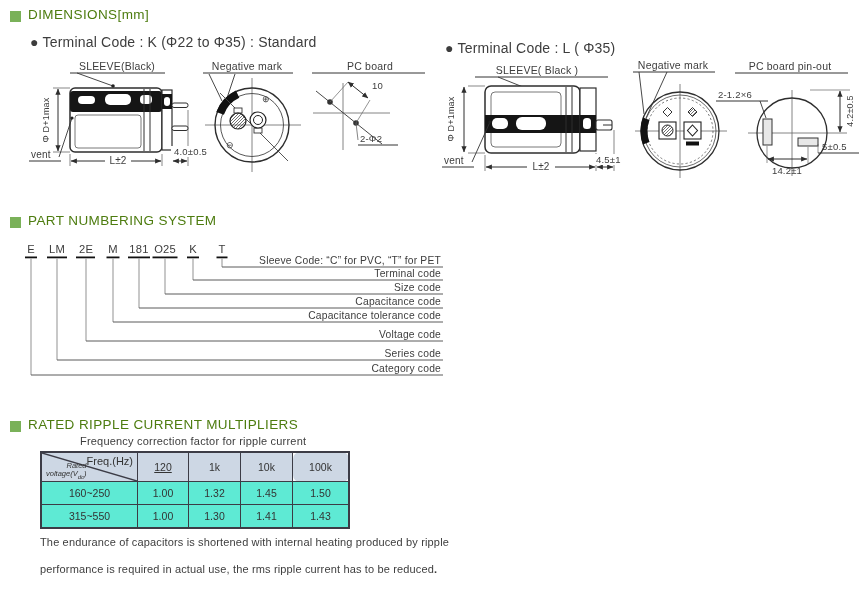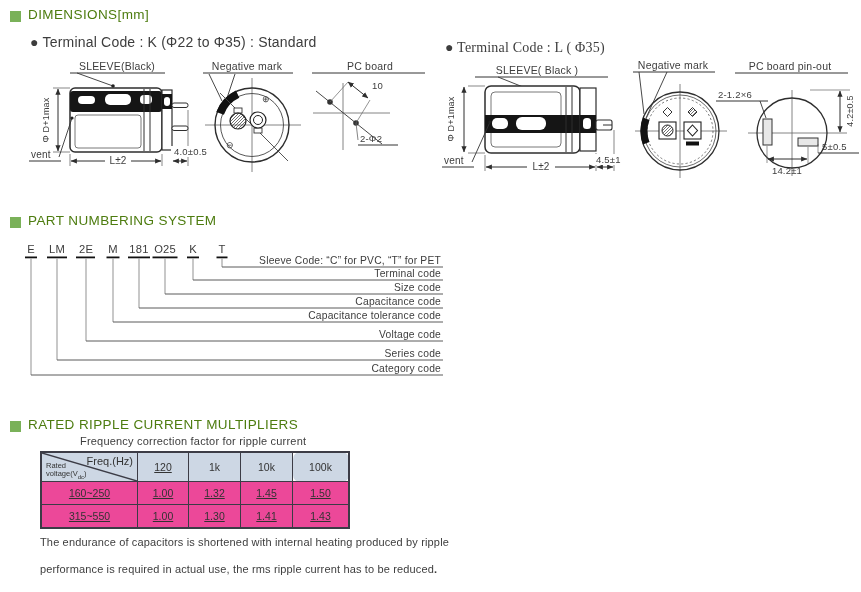--- a/index.html
+++ b/index.html
@@ -6,25 +6,25 @@
   body{width:861px;height:592px;position:relative;font-family:"Liberation Sans",sans-serif;color:#3d3d3d;overflow:hidden;}
   .abs{position:absolute;}
   .heading{font-size:13.5px;letter-spacing:.4px;color:#4d7c0f;}
   .gsq{width:11px;height:11px;background:#7ab159;}
   .bullet{font-size:14px;letter-spacing:.2px;color:#3d3d3d;}
   svg text{fill:#3d3d3d;font-family:"Liberation Sans",sans-serif;letter-spacing:.2px;}
   table.rip{border-collapse:collapse;font-size:10.5px;color:#333;}
   table.rip td,table.rip th{border:1px solid #3c3c46;text-align:center;padding:0;font-weight:400;}
   table.rip{border:2px solid #3c3c46;}
   table.rip th{background:#cdd7e4;height:28px;}
-  table.rip td{height:22px;background:#ec4899;text-decoration:underline;}
+  table.rip td{height:22px;background:#5eead4;}
   .c0{width:95px;}.c1{width:50px;text-decoration:underline;}.c2{width:51px;}.c3{width:51px;}.c4{width:55px;border-radius:7px;}
   .corner{position:relative;}
   .corner .fr{position:absolute;top:2px;right:4px;font-size:11px;}
-  .corner .rv{position:absolute;left:4px;bottom:1px;font-size:7.5px;line-height:8px;text-align:left;}
+  .corner .rv{position:absolute;left:4px;bottom:1px;font-size:7.5px;line-height:8px;text-align:right;font-style:italic;}
   .corner .rv sub{font-size:6px;}
   .note{font-size:11px;line-height:13.5px;letter-spacing:.15px;color:#3d3d3d;width:432px;}
   .subtitle{font-size:11px;letter-spacing:.2px;color:#3d3d3d;padding-left:40px;}
 </style>
 </head>
 <body>
 
 <svg width="0" height="0" style="position:absolute">
   <defs>
     <marker id="arr" viewBox="0 0 10 10" refX="9" refY="5" markerWidth="6.5" markerHeight="6.5" orient="auto-start-reverse">
@@ -33,21 +33,21 @@
     <pattern id="hx" width="3" height="3" patternUnits="userSpaceOnUse">
       <path d="M0,3 l3,-3 M-1,1 l2,-2 M2,4 l2,-2" stroke="#333" stroke-width="0.7"></path>
     </pattern>
   </defs>
 </svg>
 
 <div class="abs gsq" style="left:10px;top:11px;"></div>
 <div class="abs heading" style="left:28px;top:7px;">DIMENSIONS[mm]</div>
 
 <div class="abs bullet" style="left:30px;top:34px;">● Terminal Code : K (Φ22 to Φ35) : Standard</div>
-<div class="abs bullet" style="left:445px;top:40px;font-family:Liberation Serif, serif;">● Terminal Code : L ( Φ35)</div>
+<div class="abs bullet" style="left:445px;top:40px;">● Terminal Code : L ( Φ35)</div>
 
 <svg class="abs" style="left:25px;top:58px;" width="190" height="117" viewBox="0 0 190 117">
   <text x="92" y="12" text-anchor="middle" font-size="10.5">SLEEVE(Black)</text>
   <line x1="45" y1="15" x2="140" y2="15" stroke="#333" stroke-width="1"></line>
   <line x1="52" y1="15" x2="88" y2="28" stroke="#333" stroke-width="0.9"></line>
   <circle cx="88" cy="28" r="1.8" fill="#222"></circle>
   <rect x="45" y="30" width="92" height="64" rx="5" fill="#fff" stroke="#2e2e2e" stroke-width="1.5"></rect>
   <rect x="45" y="33" width="92" height="21" rx="3" fill="#151515"></rect>
   <rect x="53" y="38" width="17" height="8" rx="4" fill="#fff"></rect>
   <rect x="80" y="36" width="26" height="11" rx="5" fill="#fff"></rect>

